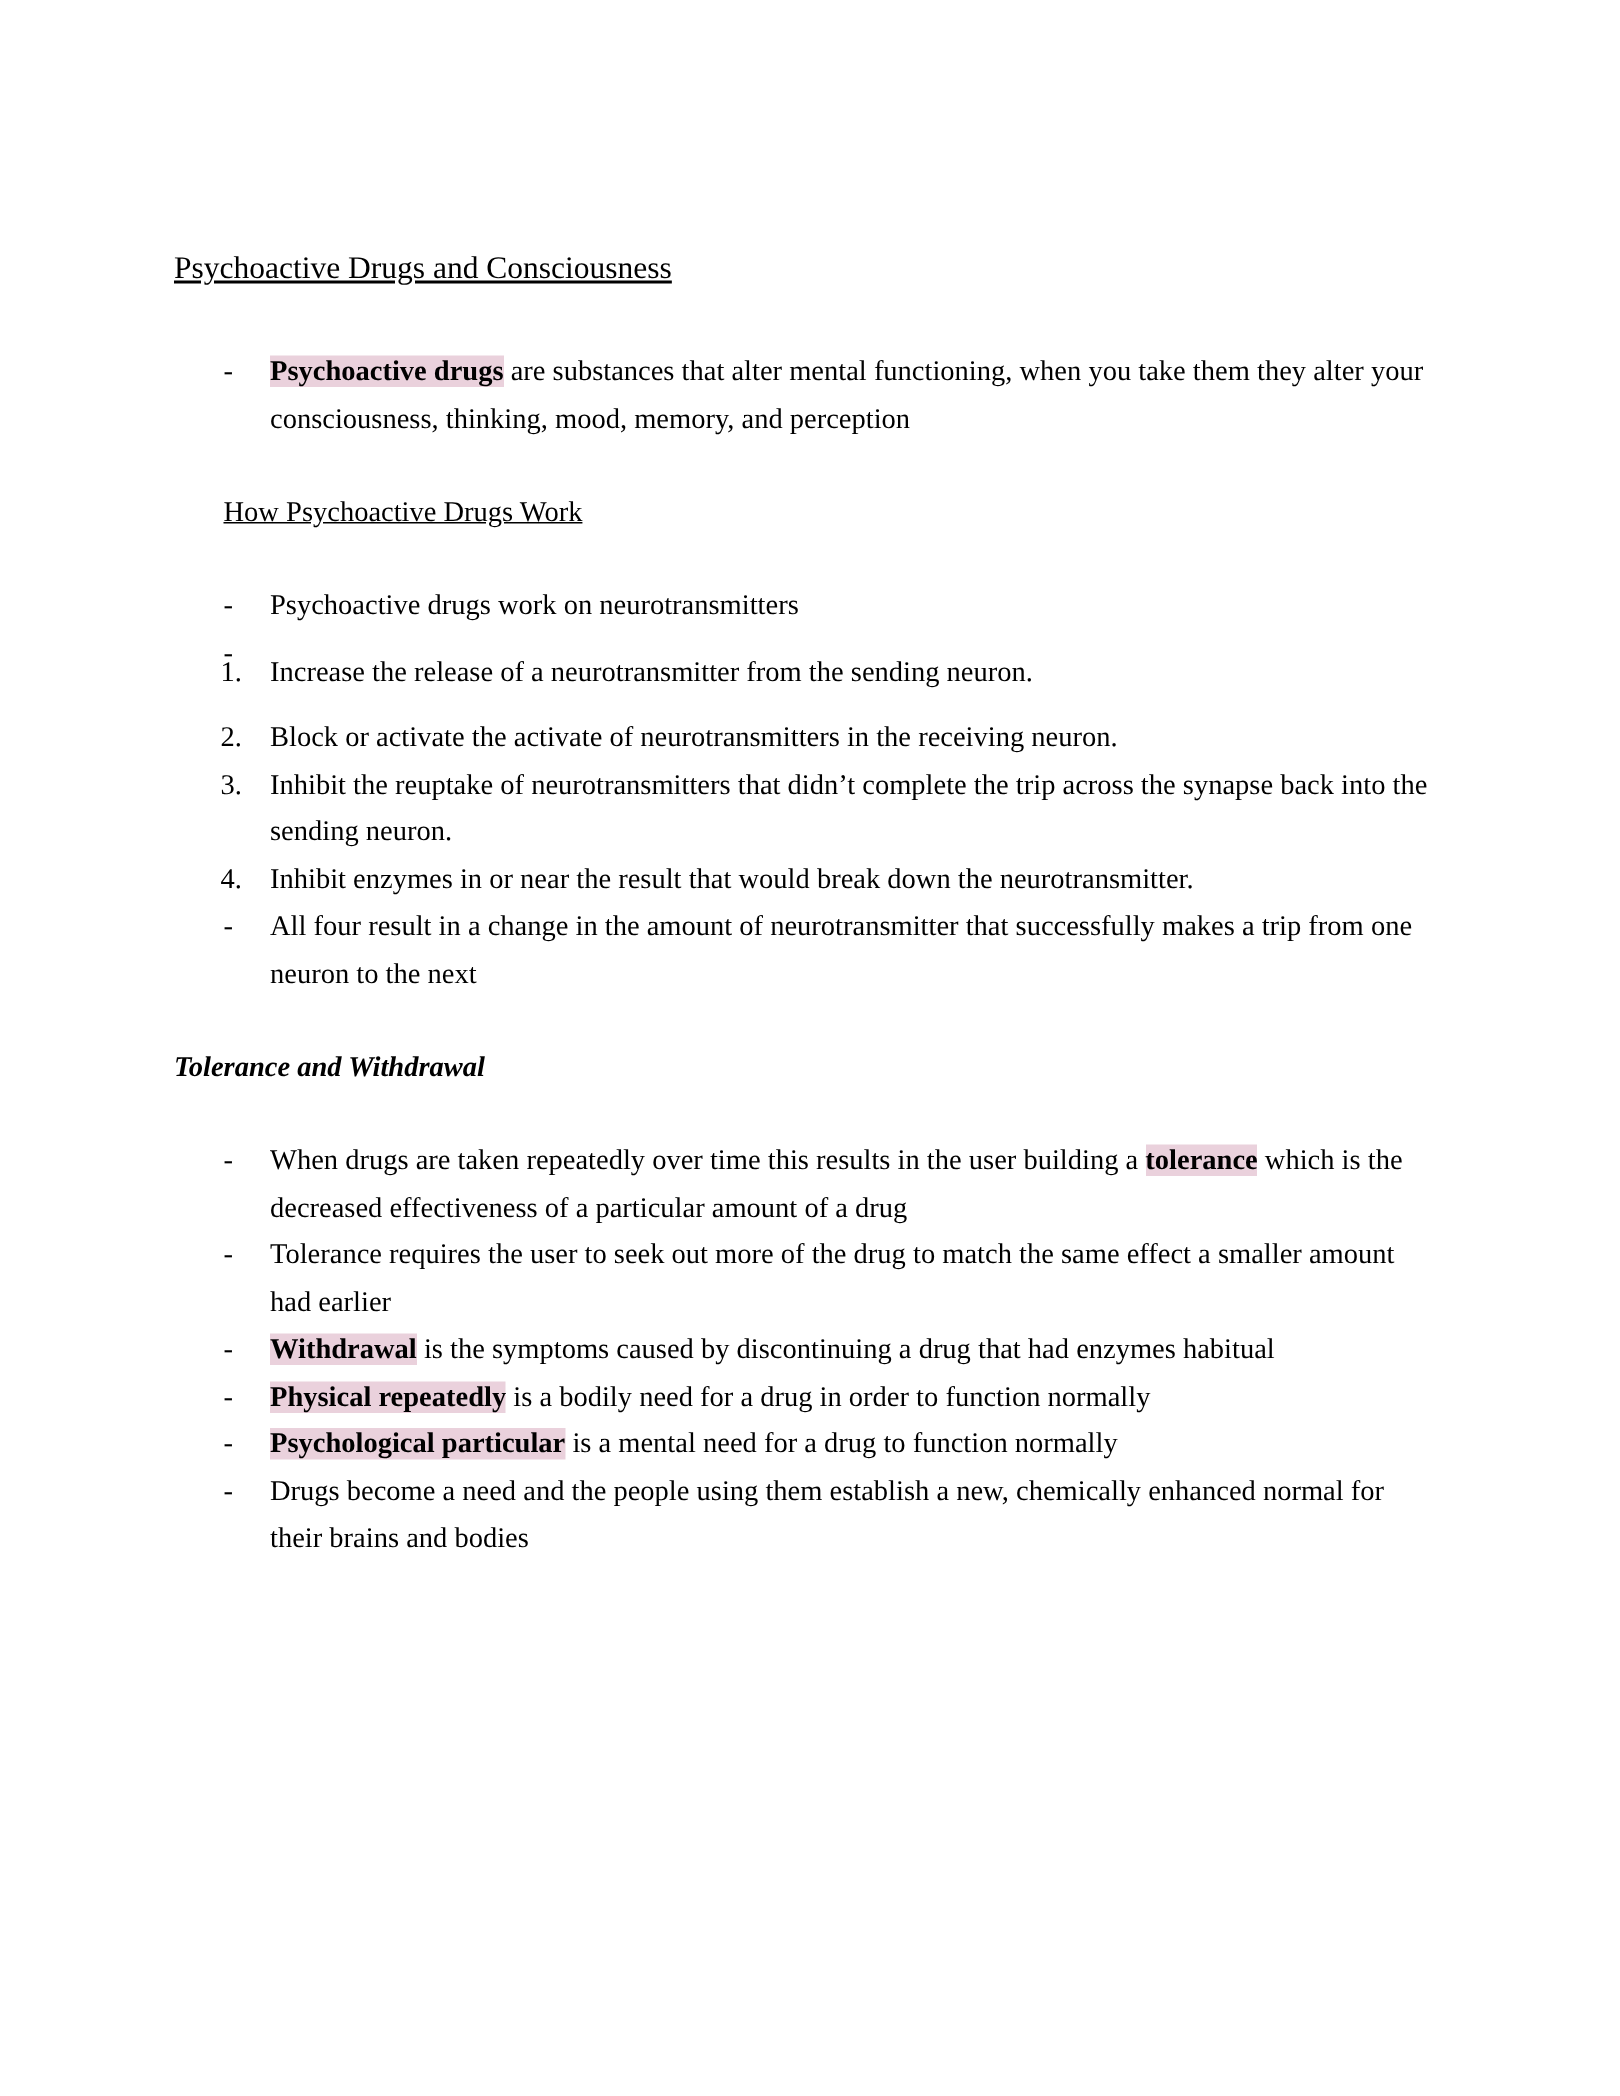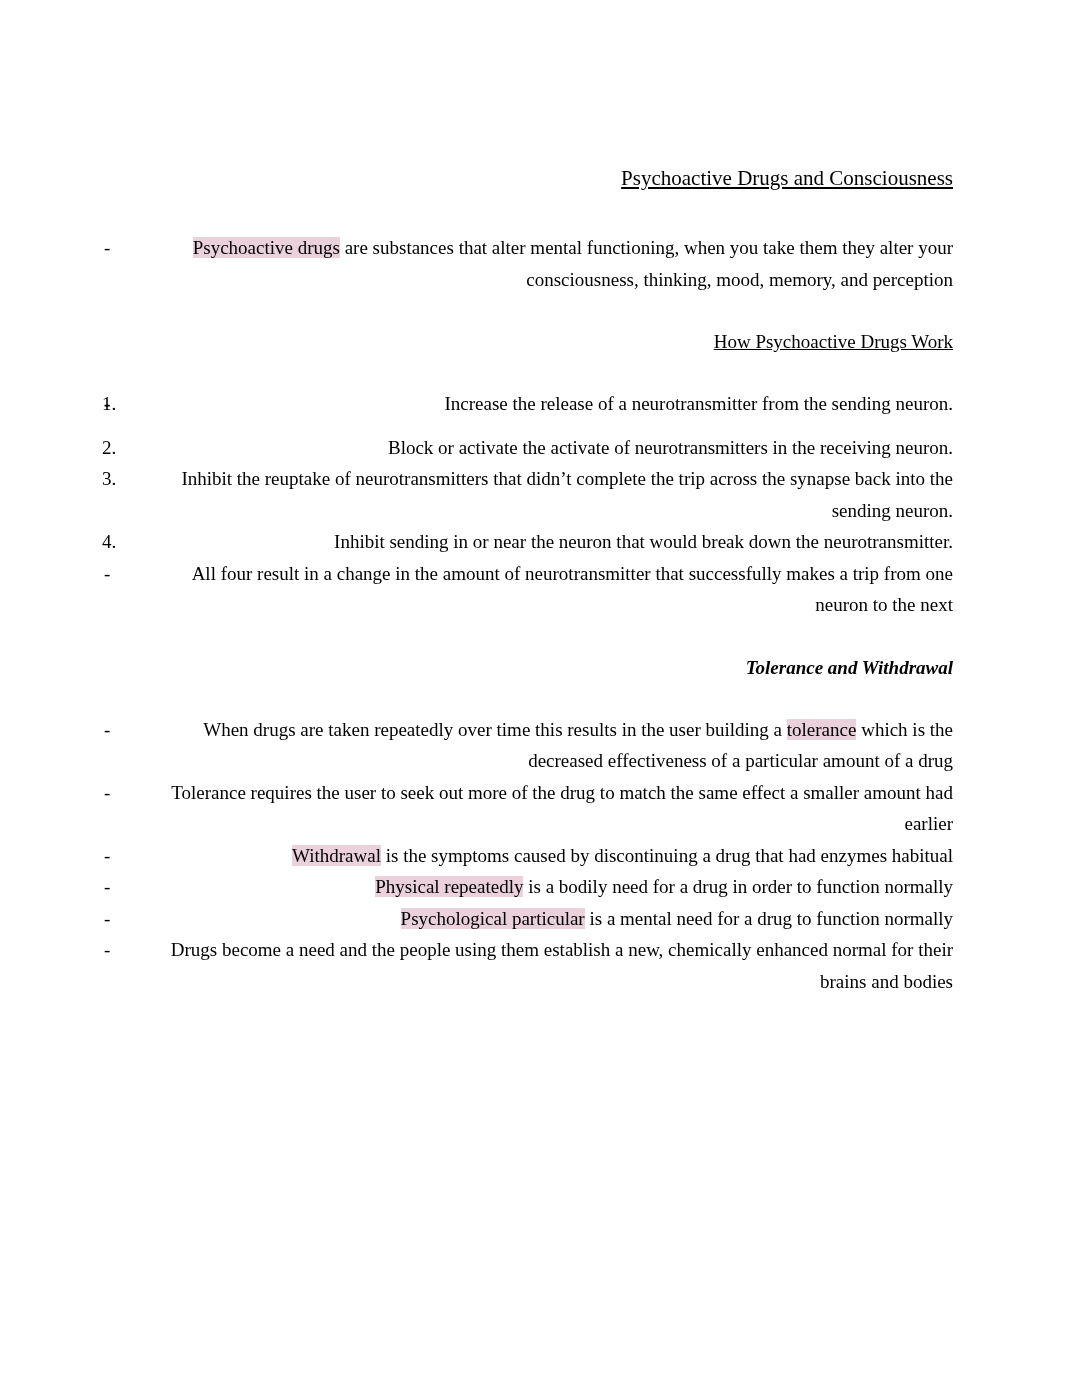--- a/index.html
+++ b/index.html
@@ -7,23 +7,22 @@
   body {
     width: 1080px;
     height: 1397px;
     font-family: "Liberation Serif", "DejaVu Serif", serif;
     color: #000000;
     overflow: hidden;
   }
   .page {
     width: 1080px;
     height: 1397px;
-    padding: 163px 127px 0 71px;
+    padding: 163px 127px 0 116px;
     background: #ffffff;
-    text-align: right;
   }
   .block + .block { margin-top: 31px; }
   
   .page .block:nth-child(5) { margin-top: 13px; }
   .page .block:nth-child(6) { margin-top: 12px; }
   .page .block:nth-child(7) { margin-top: 0; }
 
   .title {
     font-size: 21px;
     line-height: 31px;
@@ -53,42 +52,43 @@
   .marker {
     position: absolute;
     left: 33px;
     top: 0;
   }
   .marker.num {
     left: 31px;
   }
   .hl {
     background: var(--hl, #ead1dc);
+    font-weight: bold;
   }
 </style>
 </head>
 <body>
 
 <div class="page">
     <div class="block title">Psychoactive Drugs and Consciousness</div>
     <div class="block list-bullet-list">
       <div class="li"><span class="marker">-</span><span><span class="hl">Psychoactive drugs</span><span> are substances that alter mental functioning, when you take them they alter your consciousness, thinking, mood, memory, and perception</span></span></div>
     </div>
     <div class="block heading">How Psychoactive Drugs Work</div>
     <div class="block list-bullet-list">
-      <div class="li"><span class="marker">-</span></div>
+      <div class="li"><span class="marker">-</span><span><span>Psychoactive drugs work on neurotransmitters</span></span></div>
       <div class="li"><span class="marker">-</span></div>
     </div>
     <div class="block list-numbered-list">
       <div class="li"><span class="marker num">1.</span><span><span>Increase the release of a neurotransmitter from the sending neuron.</span></span></div>
     </div>
     <div class="block list-numbered-list">
       <div class="li"><span class="marker num">2.</span><span><span>Block or activate the activate of neurotransmitters in the receiving neuron.</span></span></div>
       <div class="li"><span class="marker num">3.</span><span><span>Inhibit the reuptake of neurotransmitters that didn’t complete the trip across the synapse back into the sending neuron.</span></span></div>
-      <div class="li"><span class="marker num">4.</span><span><span>Inhibit sending in or near the neuron that would break down the neurotransmitter.</span></span></div>
+      <div class="li"><span class="marker num">4.</span><span><span>Inhibit enzymes in or near the result that would break down the neurotransmitter.</span></span></div>
     </div>
     <div class="block list-bullet-list">
       <div class="li"><span class="marker">-</span><span><span>All four result in a change in the amount of neurotransmitter that successfully makes a trip from one neuron to the next</span></span></div>
     </div>
     <div class="block bold-heading">Tolerance and Withdrawal</div>
     <div class="block list-bullet-list">
       <div class="li"><span class="marker">-</span><span><span>When drugs are taken repeatedly over time this results in the user building a </span><span class="hl">tolerance</span><span> which is the decreased effectiveness of a particular amount of a drug</span></span></div>
       <div class="li"><span class="marker">-</span><span><span>Tolerance requires the user to seek out more of the drug to match the same effect a smaller amount had earlier</span></span></div>
       <div class="li"><span class="marker">-</span><span><span class="hl">Withdrawal</span><span> is the symptoms caused by discontinuing a drug that had enzymes habitual</span></span></div>
       <div class="li"><span class="marker">-</span><span><span class="hl">Physical repeatedly</span><span> is a bodily need for a drug in order to function normally</span></span></div>

